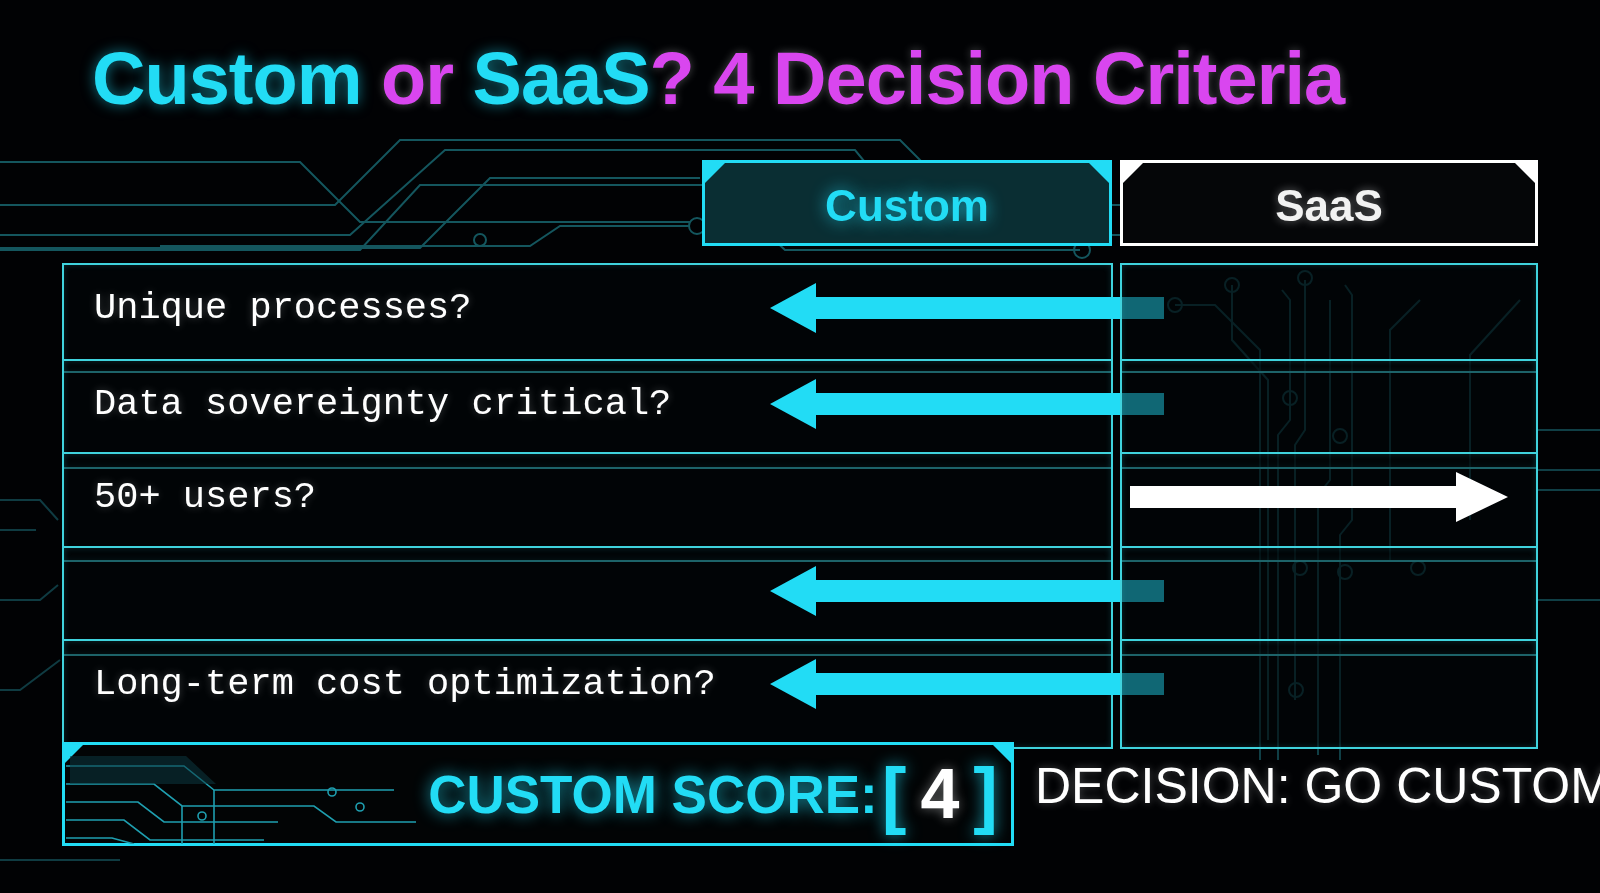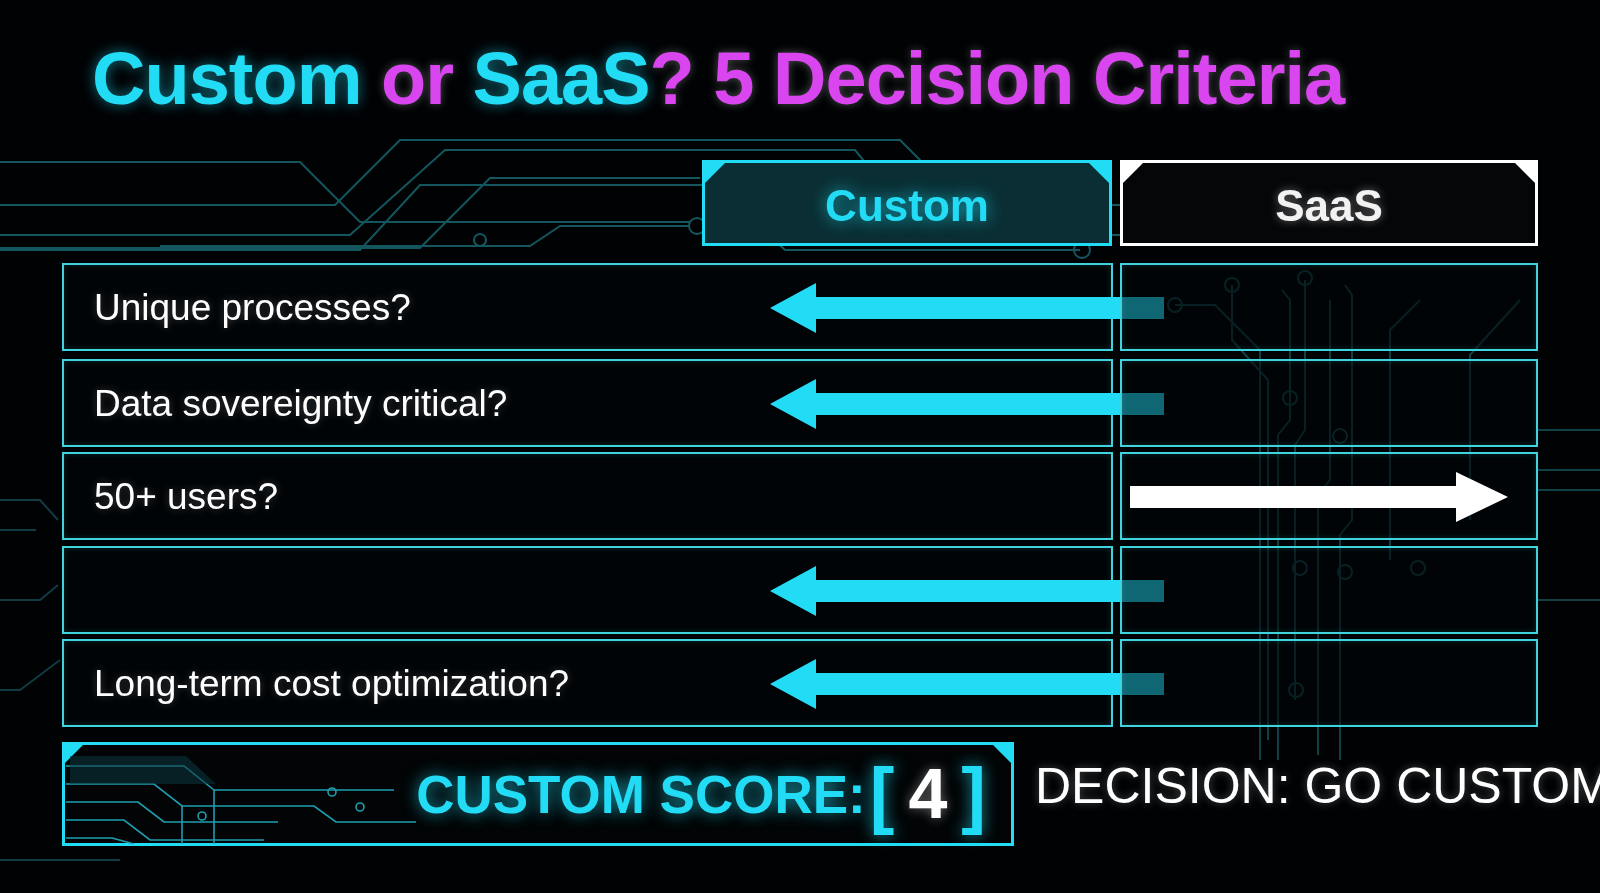--- a/index.html
+++ b/index.html
@@ -93,24 +93,25 @@
     text-shadow:0 0 10px rgba(255,255,255,.4);
   }
 
   
   .row {
     position:absolute;
     height:86px;
   }
   .cell {
     position:absolute;
-    top:0; height:88px;
+    top:0; height:110px;
     border:2px solid #3fd3dd;
     background:rgba(2,8,10,0.55);
     box-shadow:0 0 6px rgba(63,211,221,.18) inset;
+    font-family:Liberation Mono, monospace;
   }
   .cell-left  { left:62px;   width:1051px; }
   .cell-right { left:1120px; width:418px;  }
 
   .crit-label {
     position:absolute;
     left:30px;
     top:0; height:86px;
     display:flex; align-items:center;
     font-size:37px;
@@ -157,21 +158,21 @@
   #score-bar .sb-corner.tl { left:0; clip-path:polygon(0 0, 100% 0, 0 100%); }
   #score-bar .sb-corner.tr { right:0; clip-path:polygon(100% 0, 100% 100%, 0 0); }
   #sb-deco {
     position:absolute; left:2px; top:2px; width:360px; height:100px;
     pointer-events:none;
   }
   #score-text {
     position:absolute;
     left:0; top:0; width:952px; height:104px;
     display:flex; align-items:center; justify-content:flex-end;
-    padding-right:24px;
+    padding-right:12px;
     font-size:53px; font-weight:bold;
     letter-spacing:0px;
     white-space:nowrap;
   }
   #score-text .sc-label {
     color:#22dcf5;
     text-shadow:0 0 16px rgba(34,220,245,.7);
   }
   #score-text .sc-bracket {
     color:#22dcf5;
@@ -259,21 +260,21 @@
     <g fill="none" stroke="#0f3b42" stroke-width="2">
       <path d="M0 500 H40 L58 520"></path>
       <path d="M0 530 H36"></path>
       <path d="M0 600 H40 L58 585"></path>
       <path d="M0 690 H20 L60 660"></path>
       <path d="M0 860 H120"></path>
     </g>
   </svg>
 
   <div id="title">
-    <span class="cy">Custom</span><span class="wh"> or </span><span class="cy">SaaS</span><span class="wh">? 5 Decision Criteria</span>
+    <span class="cy">Custom</span><span class="wh"> or </span><span class="cy">SaaS</span><span class="wh">? 4 Decision Criteria</span>
   </div>
 
   <div id="header-custom" class="col-header">
     <div class="hdr-body"></div>
     <div class="hdr-corner tl"></div>
     <div class="hdr-corner tr"></div>
     <div class="hdr-label">Custom</div>
   </div>
 
   <div id="header-saas" class="col-header">

